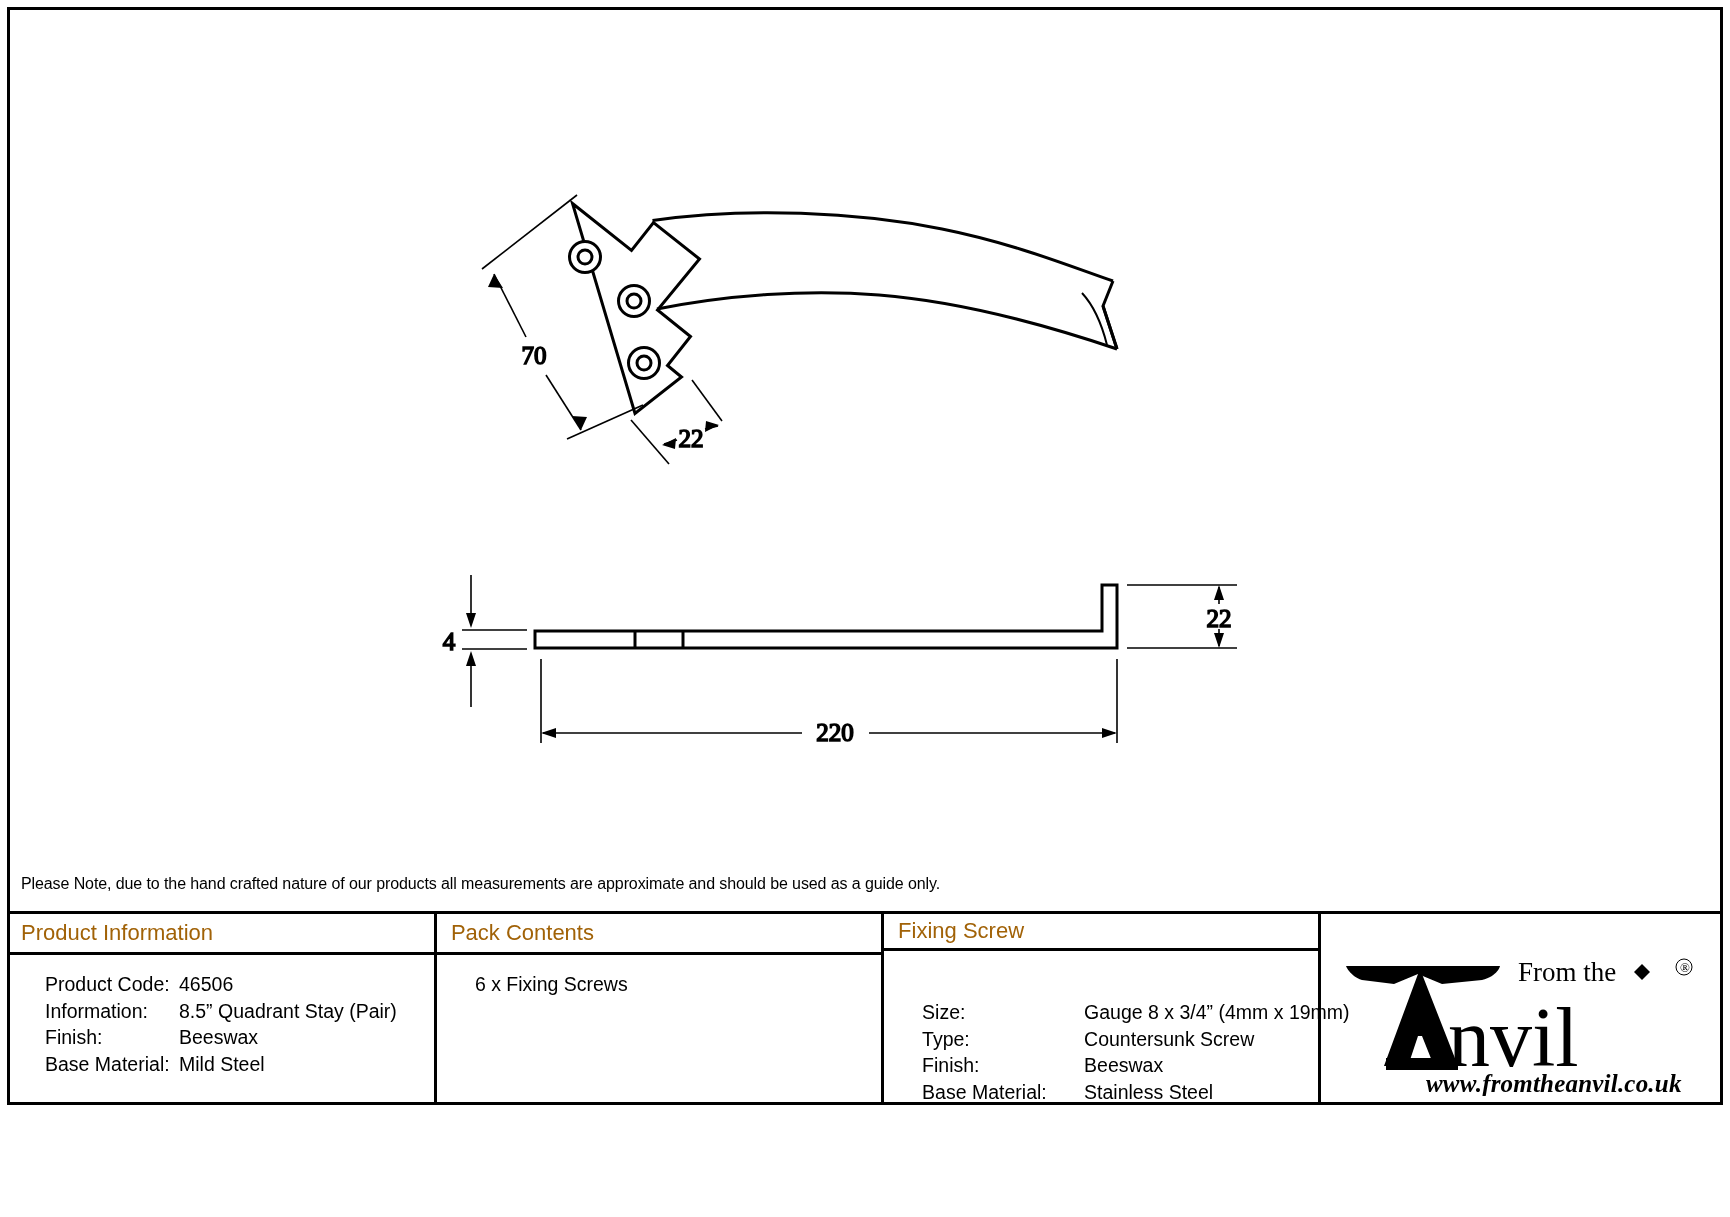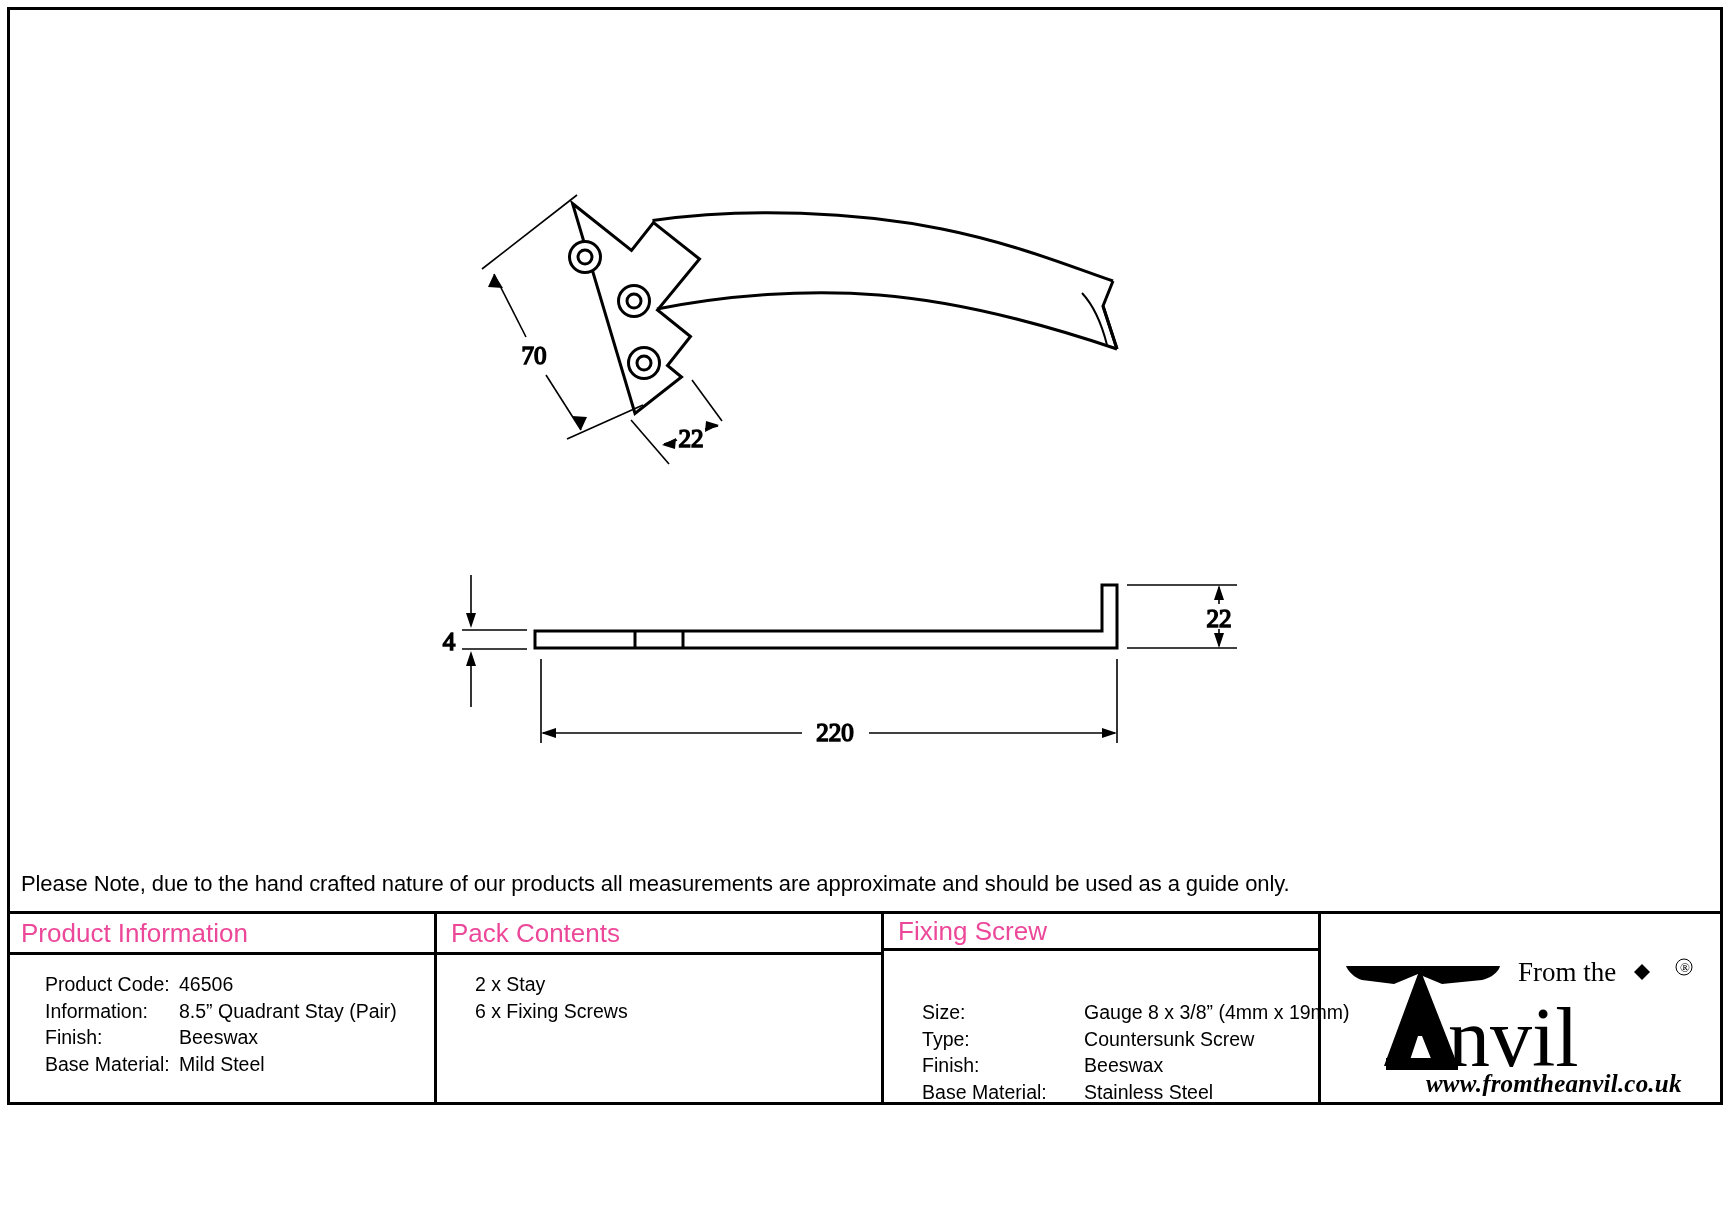--- a/index.html
+++ b/index.html
@@ -48,21 +48,21 @@
     top: 857px;
     width: 1716px;
     height: 57px;
     border-bottom: 3px solid #000;
     box-sizing: border-box;
     display: flex;
     align-items: center;
   }
   .note-text {
     padding-left: 14px;
-    font-size: 22px;
+    font-size: 16px;
     letter-spacing: -0.1px;
     color: #000;
     white-space: nowrap;
   }
 
   
   .info-table {
     position: absolute;
     left: 7px;
     top: 914px;
@@ -84,22 +84,22 @@
 
   .col-head {
     height: 41px;
     border-bottom: 3px solid #000;
     display: flex;
     align-items: center;
     padding-left: 14px;
     box-sizing: border-box;
   }
   .col-head-title {
-    font-size: 26px;
-    color: #ec4899;
+    font-size: 22px;
+    color: #a16207;
   }
   .col-body {
     flex: 1;
     padding: 16px 0 0 14px;
     box-sizing: border-box;
     margin-left: 24px;
   }
 
   .kv {
     display: flex;
@@ -328,33 +328,32 @@
           <span class="v">Mild Steel</span>
         </div>
       </div>
     </div>
 
     <div class="col col-pack">
       <div class="col-head">
         <span class="col-head-title">Pack Contents</span>
       </div>
       <div class="col-body">
-        <div class="pack-line">2 x Stay</div>
         <div class="pack-line">6 x Fixing Screws</div>
       </div>
     </div>
 
     <div class="col col-screw">
       <div class="col-head">
         <span class="col-head-title">Fixing Screw</span>
       </div>
       <div class="col-body">
         <div class="kv screw-kv">
           <span class="k">Size:</span>
-          <span class="v">Gauge 8 x 3/8” (4mm x 19mm)</span>
+          <span class="v">Gauge 8 x 3/4” (4mm x 19mm)</span>
         </div>
         <div class="kv screw-kv">
           <span class="k">Type:</span>
           <span class="v">Countersunk Screw</span>
         </div>
         <div class="kv screw-kv">
           <span class="k">Finish:</span>
           <span class="v">Beeswax</span>
         </div>
         <div class="kv screw-kv">

